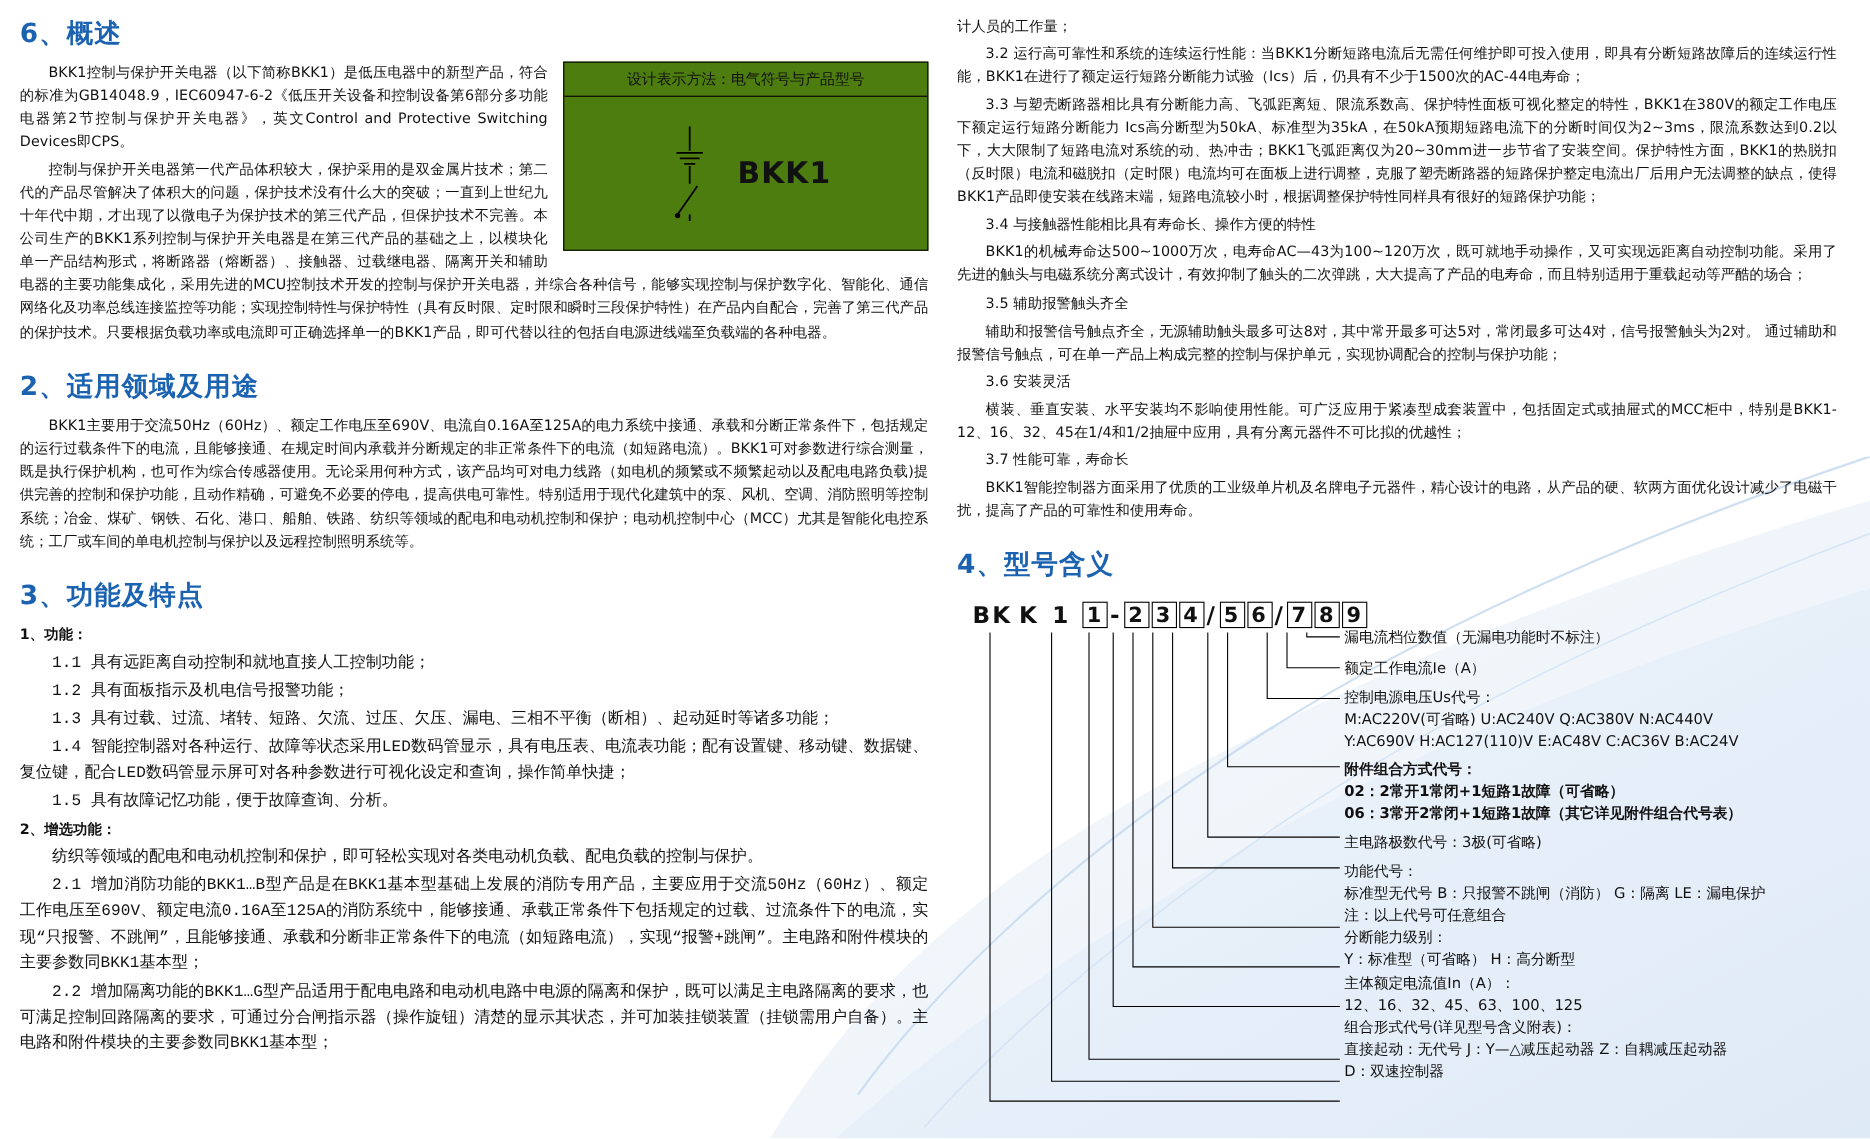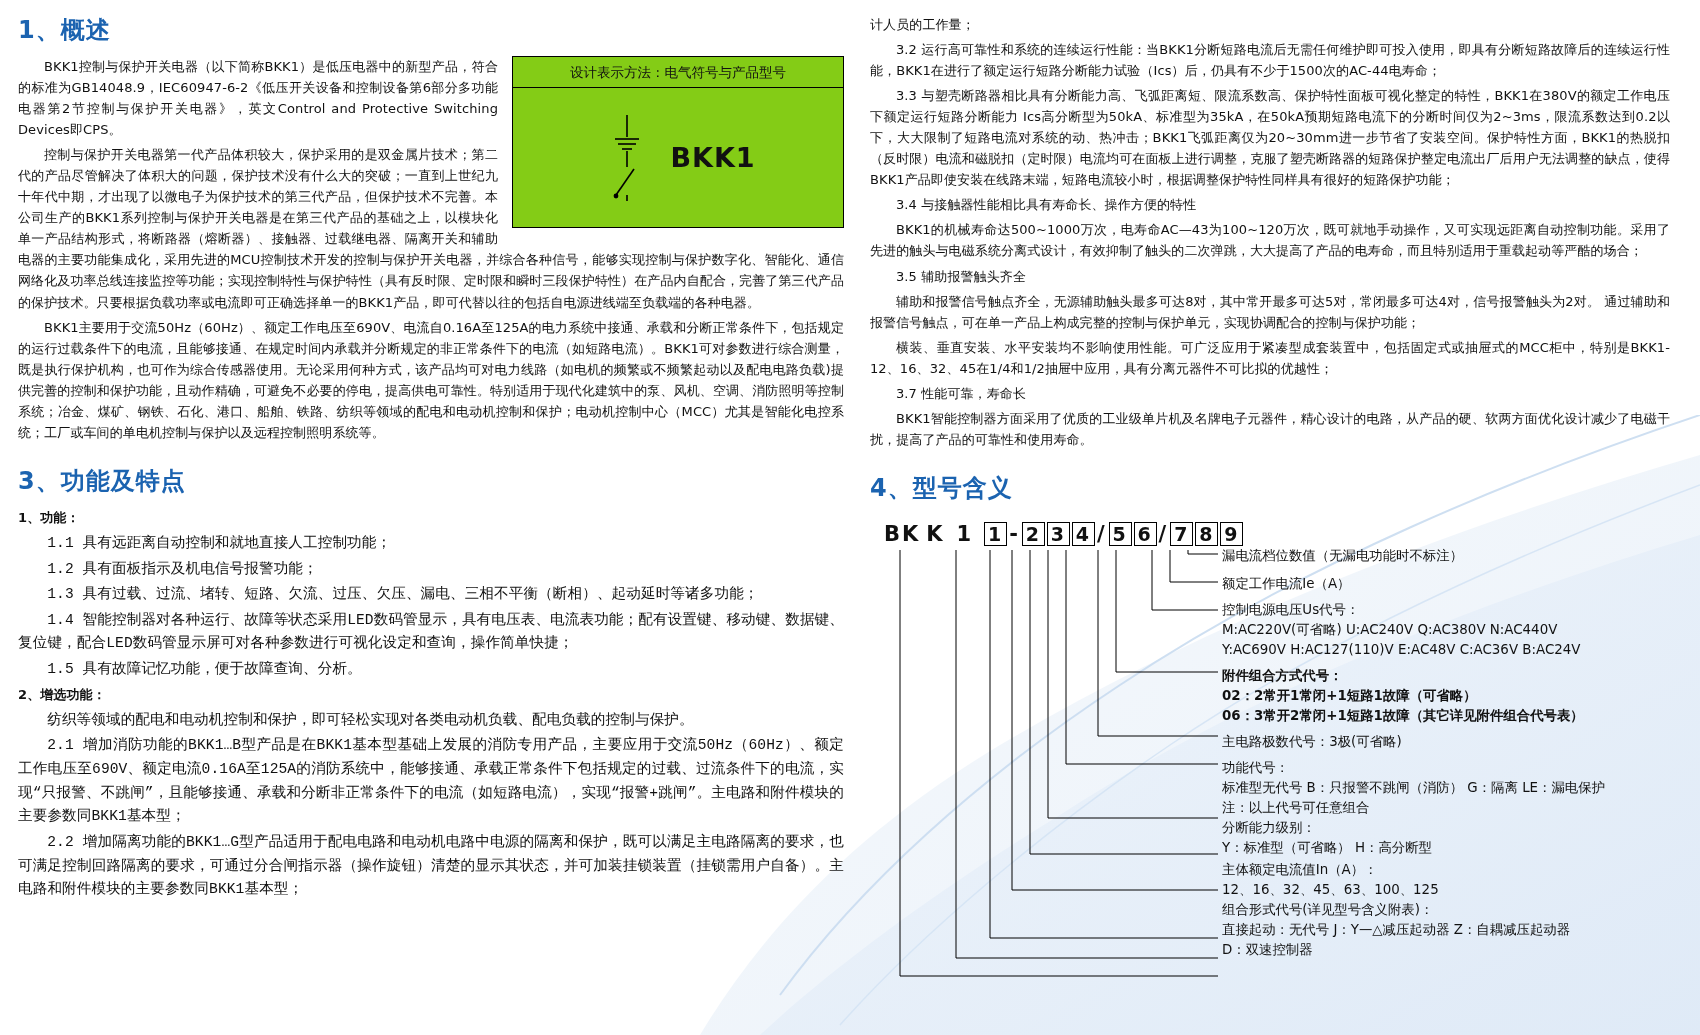--- a/index.html
+++ b/index.html
@@ -45,21 +45,21 @@
   .sub{font-size:14.6px;line-height:1.62;margin:2px 0 2px 0;}
   .sub.ind1{text-indent:2em;font-family:Liberation Mono, monospace;}
   .blk{margin-bottom:2px;}
   
   .symbol-box{
     float:right;
     width:332px;height:172px;
     border:1px solid #000;
     margin:0 0 6px 14px;
     position:relative;
-    background:#84cc16;
+    background:#4d7c0f;
     box-sizing:border-box;
   }
   .symbol-caption{
     position:absolute;left:0;top:0;right:0;
     height:30px;line-height:30px;
     border-bottom:1px solid #000;
     text-align:center;font-size:13.5px;
   }
   .symbol-body{
     position:absolute;left:0;right:0;top:30px;bottom:0;
@@ -117,21 +117,21 @@
   <path d="M1000,40 C760,110 520,200 300,330 C150,420 60,520 0,620 L1000,620 Z" fill="url(#g2)" opacity="0.85"></path>
   <path d="M1000,120 C800,180 560,270 360,400 C230,480 130,555 60,620 L1000,620 Z" fill="url(#g1)" opacity="0.8"></path>
   <path d="M1000,0 C820,60 600,150 420,270 C280,362 160,470 80,580" fill="none" stroke="#c9dcf0" stroke-width="2" opacity="0.9"></path>
   <path d="M1000,70 C840,130 640,215 470,330 C340,418 220,520 140,610" fill="none" stroke="#d4e3f4" stroke-width="1.5" opacity="0.9"></path>
 </svg>
 
 <div class="page">
 
   <div class="col left">
 
-    <h2 class="sec">1、概述</h2>
+    <h2 class="sec">6、概述</h2>
 
     <div class="symbol-box">
       <div class="symbol-caption">设计表示方法：电气符号与产品型号</div>
       <div class="symbol-body">
         <svg width="54" height="92">
           <line x1="27" y1="4" x2="27" y2="26" stroke="#000" stroke-width="1.6"></line>
           <line x1="15" y1="28" x2="39" y2="28" stroke="#000" stroke-width="1.6"></line>
           <line x1="18" y1="33" x2="36" y2="33" stroke="#000" stroke-width="1.6"></line>
           <line x1="22" y1="38" x2="32" y2="38" stroke="#000" stroke-width="1.6"></line>
           <line x1="27" y1="40" x2="27" y2="56" stroke="#000" stroke-width="1.6"></line>
@@ -139,20 +139,21 @@
           <line x1="27" y1="84" x2="27" y2="90" stroke="#000" stroke-width="1.6"></line>
           <circle cx="16" cy="85" r="2.4" fill="#000"></circle>
         </svg>
         <div class="symbol-name">BKK1</div>
       </div>
     </div>
 
     <p class="ind">BKK1控制与保护开关电器（以下简称BKK1）是低压电器中的新型产品，符合的标准为GB14048.9，IEC60947-6-2《低压开关设备和控制设备第6部分多功能电器第2节控制与保护开关电器》，英文Control and Protective Switching Devices即CPS。</p>
     <p class="ind">控制与保护开关电器第一代产品体积较大，保护采用的是双金属片技术；第二代的产品尽管解决了体积大的问题，保护技术没有什么大的突破；一直到上世纪九十年代中期，才出现了以微电子为保护技术的第三代产品，但保护技术不完善。本公司生产的BKK1系列控制与保护开关电器是在第三代产品的基础之上，以模块化单一产品结构形式，将断路器（熔断器）、接触器、过载继电器、隔离开关和辅助电器的主要功能集成化，采用先进的MCU控制技术开发的控制与保护开关电器，并综合各种信号，能够实现控制与保护数字化、智能化、通信网络化及功率总线连接监控等功能；实现控制特性与保护特性（具有反时限、定时限和瞬时三段保护特性）在产品内自配合，完善了第三代产品的保护技术。只要根据负载功率或电流即可正确选择单一的BKK1产品，即可代替以往的包括自电源进线端至负载端的各种电器。</p>
 
+    <h2 class="sec sp">2、适用领域及用途</h2>
     <p class="ind">BKK1主要用于交流50Hz（60Hz）、额定工作电压至690V、电流自0.16A至125A的电力系统中接通、承载和分断正常条件下，包括规定的运行过载条件下的电流，且能够接通、在规定时间内承载并分断规定的非正常条件下的电流（如短路电流）。BKK1可对参数进行综合测量，既是执行保护机构，也可作为综合传感器使用。无论采用何种方式，该产品均可对电力线路（如电机的频繁或不频繁起动以及配电电路负载)提供完善的控制和保护功能，且动作精确，可避免不必要的停电，提高供电可靠性。特别适用于现代化建筑中的泵、风机、空调、消防照明等控制系统；冶金、煤矿、钢铁、石化、港口、船舶、铁路、纺织等领域的配电和电动机控制和保护；电动机控制中心（MCC）尤其是智能化电控系统；工厂或车间的单电机控制与保护以及远程控制照明系统等。</p>
 
     <h2 class="sec sp">3、功能及特点</h2>
 
     <div class="blk">
       <p class="bold">1、功能：</p>
       <p class="sub ind1">1.1 具有远距离自动控制和就地直接人工控制功能；</p>
       <p class="sub ind1">1.2 具有面板指示及机电信号报警功能；</p>
       <p class="sub ind1">1.3 具有过载、过流、堵转、短路、欠流、过压、欠压、漏电、三相不平衡（断相）、起动延时等诸多功能；</p>
       <p class="sub ind1">1.4 智能控制器对各种运行、故障等状态采用LED数码管显示，具有电压表、电流表功能；配有设置键、移动键、数据键、复位键，配合LED数码管显示屏可对各种参数进行可视化设定和查询，操作简单快捷；</p>
@@ -171,20 +172,21 @@
 
   <div class="col right">
 
     <p>计人员的工作量；</p>
     <p class="ind">3.2 运行高可靠性和系统的连续运行性能：当BKK1分断短路电流后无需任何维护即可投入使用，即具有分断短路故障后的连续运行性能，BKK1在进行了额定运行短路分断能力试验（Ics）后，仍具有不少于1500次的AC-44电寿命；</p>
     <p class="ind">3.3 与塑壳断路器相比具有分断能力高、飞弧距离短、限流系数高、保护特性面板可视化整定的特性，BKK1在380V的额定工作电压下额定运行短路分断能力 Ics高分断型为50kA、标准型为35kA，在50kA预期短路电流下的分断时间仅为2~3ms，限流系数达到0.2以下，大大限制了短路电流对系统的动、热冲击；BKK1飞弧距离仅为20~30mm进一步节省了安装空间。保护特性方面，BKK1的热脱扣（反时限）电流和磁脱扣（定时限）电流均可在面板上进行调整，克服了塑壳断路器的短路保护整定电流出厂后用户无法调整的缺点，使得BKK1产品即使安装在线路末端，短路电流较小时，根据调整保护特性同样具有很好的短路保护功能；</p>
     <p class="ind">3.4 与接触器性能相比具有寿命长、操作方便的特性</p>
     <p class="ind">BKK1的机械寿命达500~1000万次，电寿命AC—43为100~120万次，既可就地手动操作，又可实现远距离自动控制功能。采用了先进的触头与电磁系统分离式设计，有效抑制了触头的二次弹跳，大大提高了产品的电寿命，而且特别适用于重载起动等严酷的场合；</p>
     <p class="ind">3.5 辅助报警触头齐全</p>
     <p class="ind">辅助和报警信号触点齐全，无源辅助触头最多可达8对，其中常开最多可达5对，常闭最多可达4对，信号报警触头为2对。 通过辅助和报警信号触点，可在单一产品上构成完整的控制与保护单元，实现协调配合的控制与保护功能；</p>
+    <p class="ind">3.6 安装灵活</p>
     <p class="ind">横装、垂直安装、水平安装均不影响使用性能。可广泛应用于紧凑型成套装置中，包括固定式或抽屉式的MCC柜中，特别是BKK1-12、16、32、45在1/4和1/2抽屉中应用，具有分离元器件不可比拟的优越性；</p>
     <p class="ind">3.7 性能可靠，寿命长</p>
     <p class="ind">BKK1智能控制器方面采用了优质的工业级单片机及名牌电子元器件，精心设计的电路，从产品的硬、软两方面优化设计减少了电磁干扰，提高了产品的可靠性和使用寿命。</p>
 
     <h2 class="sec sp">4、型号含义</h2>
 
     <div class="model">
 
       <div class="code">
         <span class="plain">BK</span>

